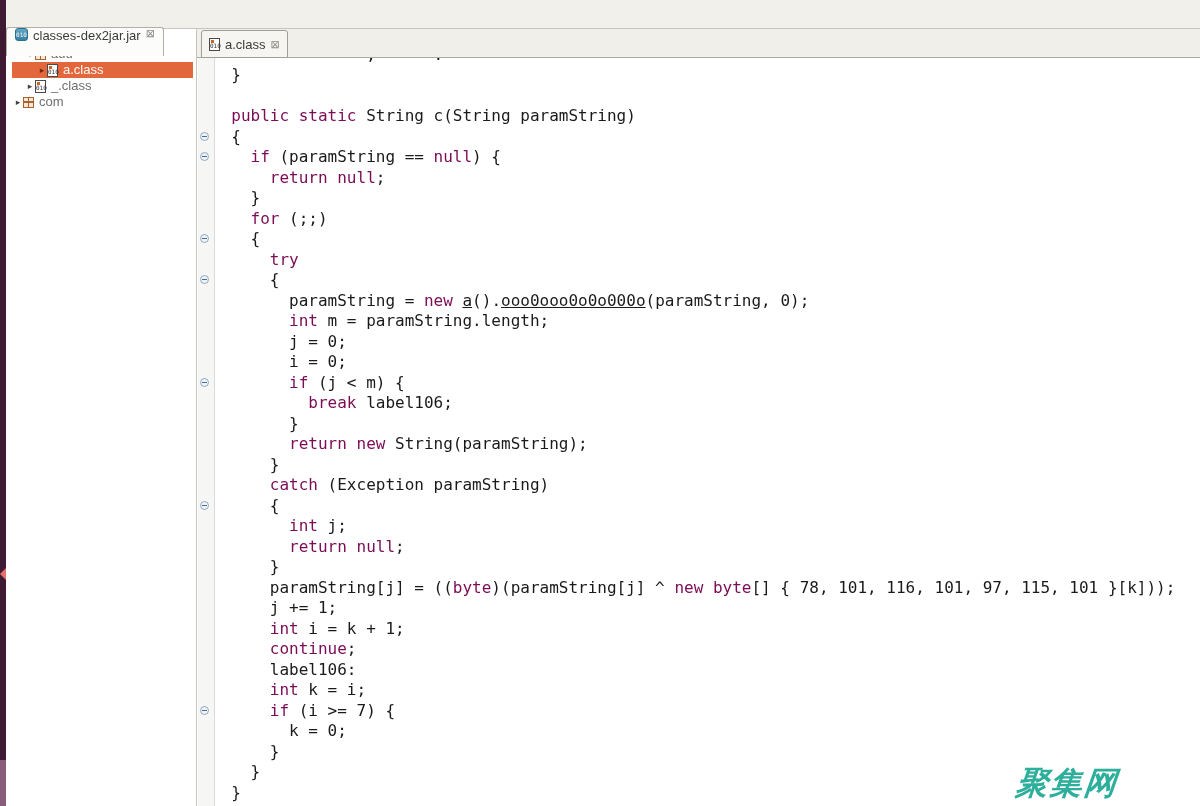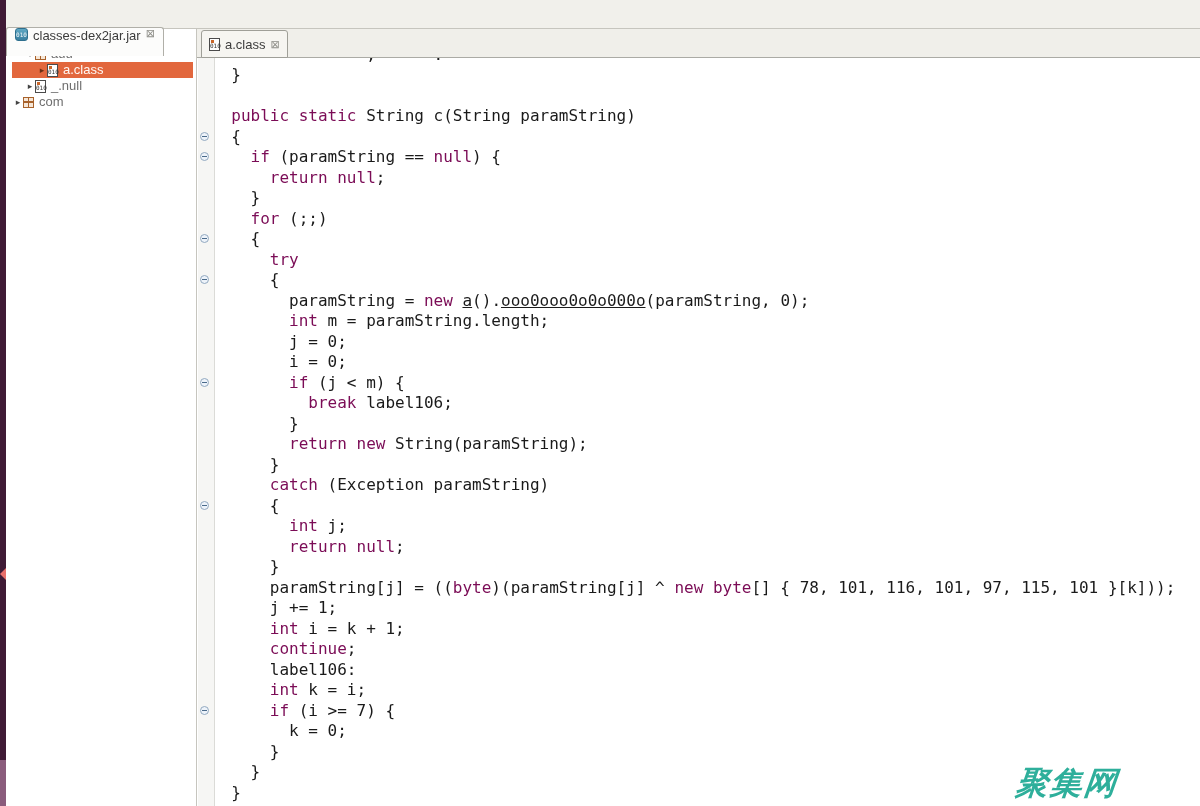--- a/index.html
+++ b/index.html
@@ -102,21 +102,21 @@
         <span>auu</span>
       </div>
       <div class="tree-row sel" style="margin-left: 6px; margin-right: 3px; padding-left: 25px;">
         <span class="arrow">▸</span>
         <span class="ticon icon-cls">010</span>
         <span>a.class</span>
       </div>
       <div class="tree-row" style="padding-left: 19px;">
         <span class="arrow">▸</span>
         <span class="ticon icon-cls">010</span>
-        <span>_.null</span>
+        <span>_.class</span>
       </div>
       <div class="tree-row" style="padding-left: 7px;">
         <span class="arrow">▸</span>
         <span class="ticon icon-pkg"></span>
         <span>com</span>
       </div>
     </div>
 
   <div class="editor-panel">
     <div class="editor-tabbar">

